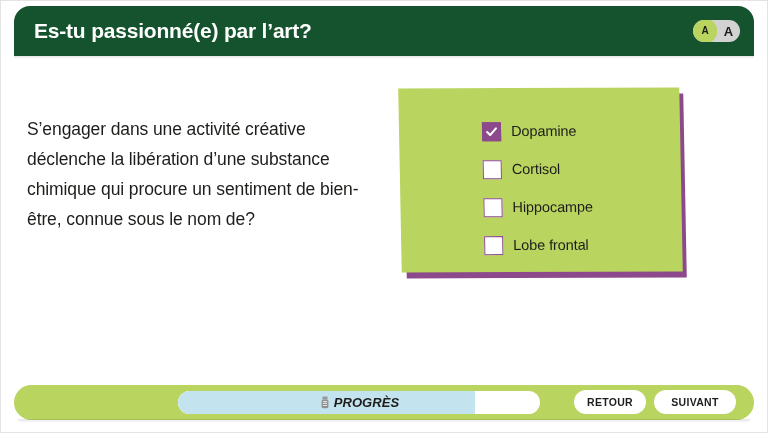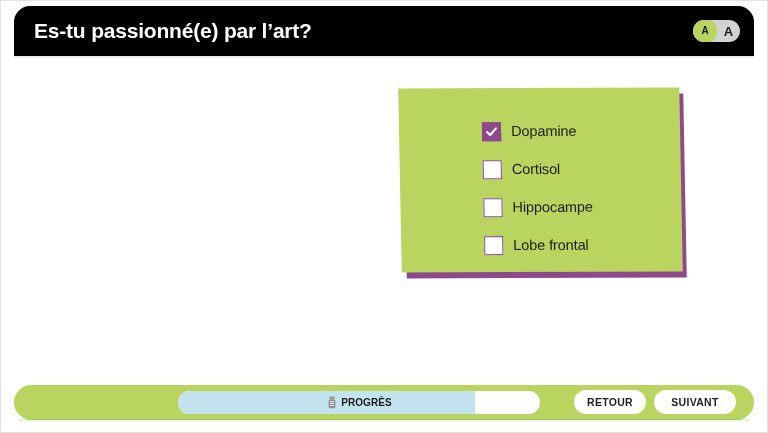--- a/index.html
+++ b/index.html
@@ -34,21 +34,21 @@
     z-index: 50;
   }
 
   
   #header {
     position: absolute;
     left: 14px;
     top: 6px;
     width: 740px;
     height: 50px;
-    background: #000000;
+    background: #14532d;
     border-radius: 16px 16px 0 0;
     box-sizing: border-box;
   }
   #header-title {
     position: absolute;
     left: 20px;
     top: 50%;
     transform: translateY(-50%);
     color: #ffffff;
     font-size: 21px;
@@ -233,23 +233,24 @@
     left: 0; top: 0;
     width: 362px;
     height: 23px;
     display: flex;
     align-items: center;
     justify-content: center;
     gap: 3px;
   }
   #progress-label {
     color: #1d1d1b;
-    font-size: 10px;
+    font-size: 13px;
     font-weight: bold;
     letter-spacing: 0.1px;
+    font-style: italic;
   }
   #progress-icon {
     width: 12px;
     height: 13px;
     flex: none;
     display: block;
   }
 
   .nav-btn {
     position: absolute;
@@ -280,20 +281,21 @@
 
     <div id="text-size-toggle">
       <div class="size-opt small active">A</div>
       <div class="size-opt large">A</div>
     </div>
   </div>
   <div id="header-shadow"></div>
 
   <div id="content">
 
+    <div id="question-text">S’engager dans une activité créative déclenche la libération d’une substance chimique qui procure un sentiment de bien-être, connue sous le nom de?</div>
 
     <div id="answers-wrap">
       <div id="answers-shadow"></div>
       <div id="answers-card"></div>
       <div id="answers-list">
 
         <div class="answer-row">
           <span class="checkbox checked">
             <svg class="tick" viewBox="0 0 14 14" aria-hidden="true">
               <polyline points="2.2,7.4 5.4,10.6 11.8,3.4" fill="none" stroke="#ffffff" stroke-width="2.2" stroke-linecap="round" stroke-linejoin="round"></polyline>

